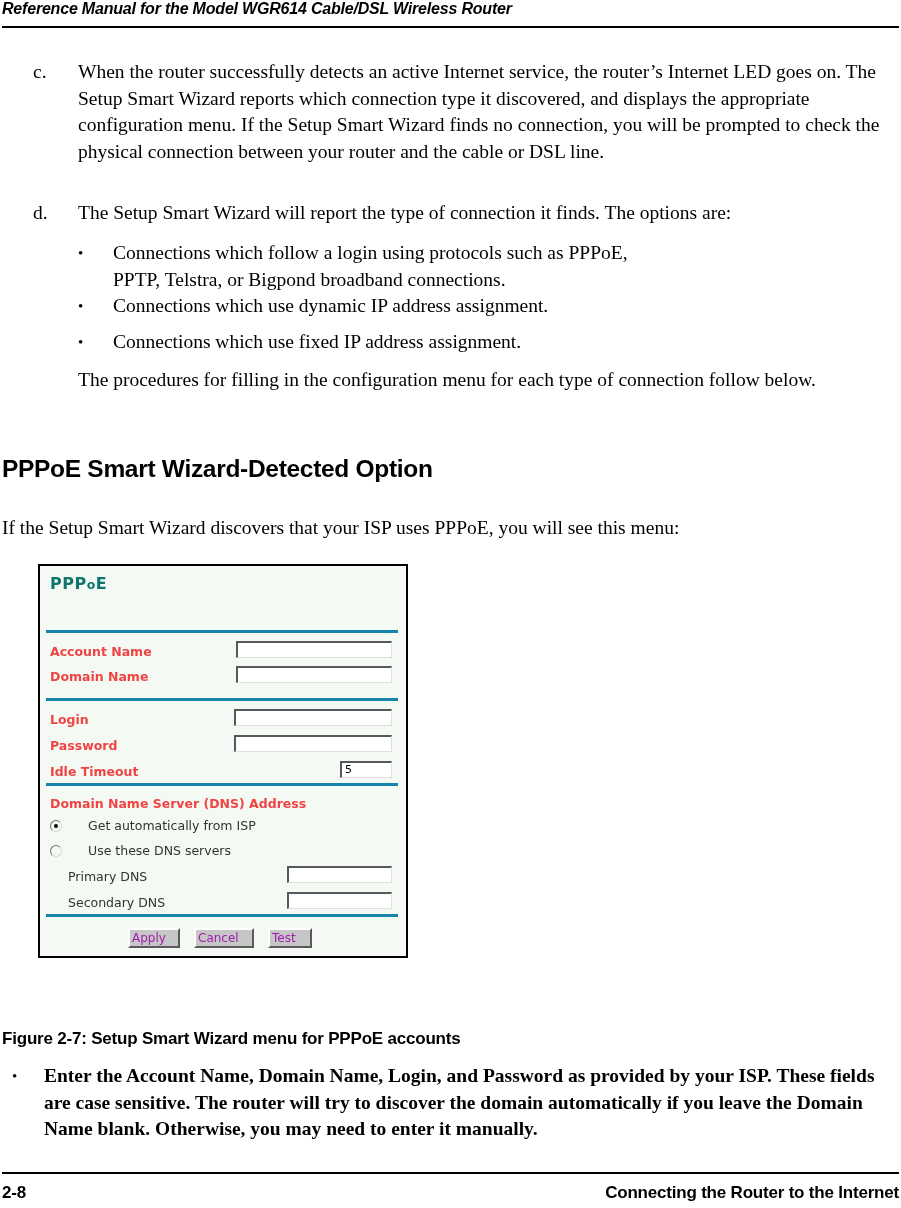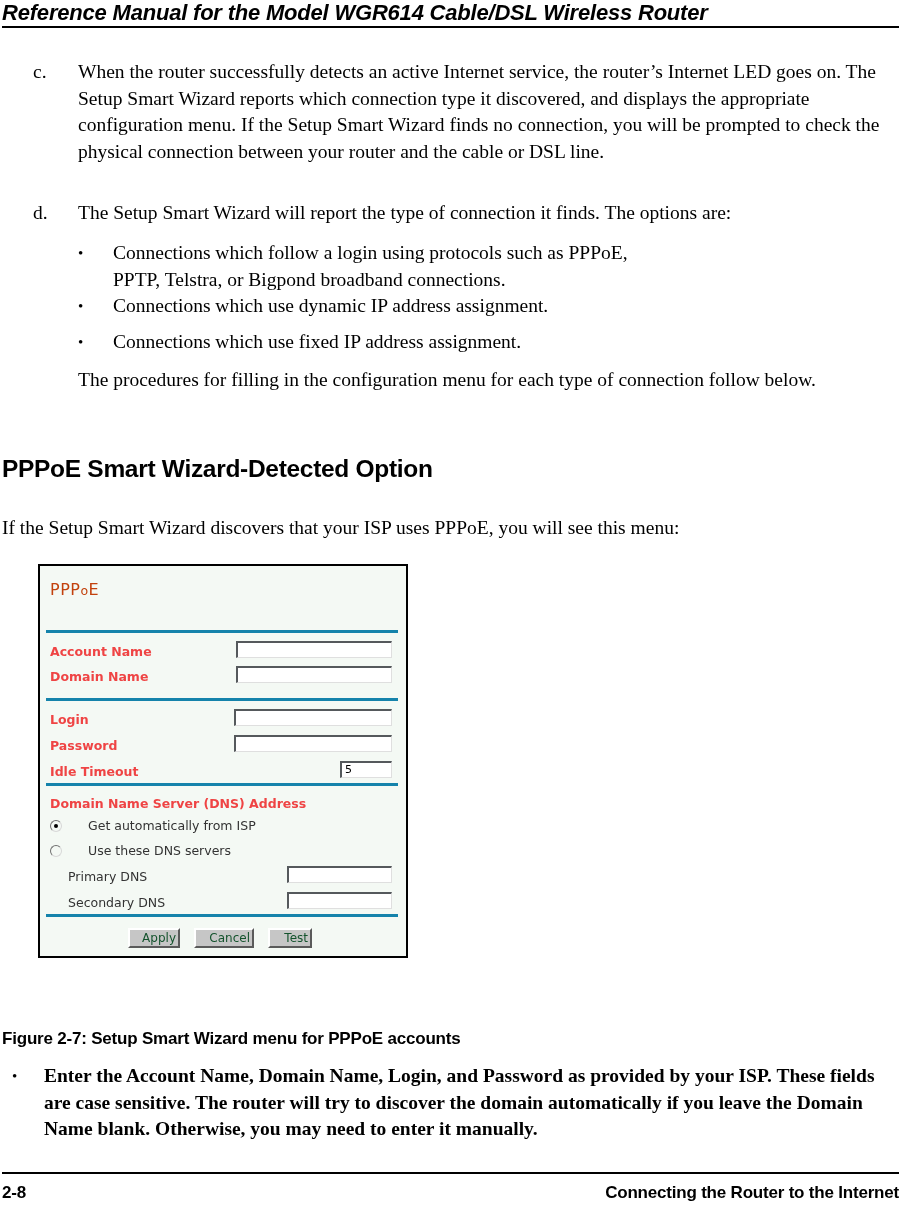--- a/index.html
+++ b/index.html
@@ -21,21 +21,21 @@
     position: absolute;
     left: 0; top: 0;
     width: 901px;
   }
   .page-header-text {
     position: absolute;
     left: 2px; top: 0px;
     font-family: "Liberation Sans", "DejaVu Sans", sans-serif;
     font-style: italic;
     font-weight: bold;
-    font-size: 22px;
+    font-size: 16px;
     letter-spacing: -0.2px;
     white-space: nowrap;
   }
   .header-rule {
     position: absolute;
     left: 2px; top: 26px;
     width: 897px;
     height: 2px;
     background: #000000;
   }
@@ -115,24 +115,24 @@
     width: 370px;
     height: 394px;
     background: #f4f9f4;
     border: 2px solid #000000;
     box-sizing: border-box;
     font-family: "DejaVu Sans", "Liberation Sans", sans-serif;
   }
   .pppoe-title {
     position: absolute;
     left: 10px;
-    top: 14px;
+    top: 8px;
     font-size: 16px;
-    font-weight: normal;
-    color: #c2410c;
+    font-weight: bold;
+    color: #0f766e;
     letter-spacing: 0.5px;
   }
   .pppoe-title .small-o {
     font-size: 12.5px;
   }
 
   .divider {
     position: absolute;
     left: 6px;
     width: 352px;
@@ -217,23 +217,23 @@
   .win-button {
     background: #c6c6c6;
     box-sizing: border-box;
     border-top: 2px solid #ffffff;
     border-left: 2px solid #ffffff;
     border-right: 2px solid #5a5a5a;
     border-bottom: 2px solid #5a5a5a;
     height: 20px;
     font-family: "DejaVu Sans", "Liberation Sans", sans-serif;
     font-size: 12px;
-    color: #14532d;
+    color: #a21caf;
     line-height: 16px;
-    text-align: right;
+    text-align: left;
     padding: 0 2px;
   }
 </style>
 </head>
 <body>
 
 <div class="page-header">
   <div class="page-header-text">Reference Manual for the Model WGR614 Cable/DSL Wireless Router</div>
   <div class="header-rule"></div>
 </div>

